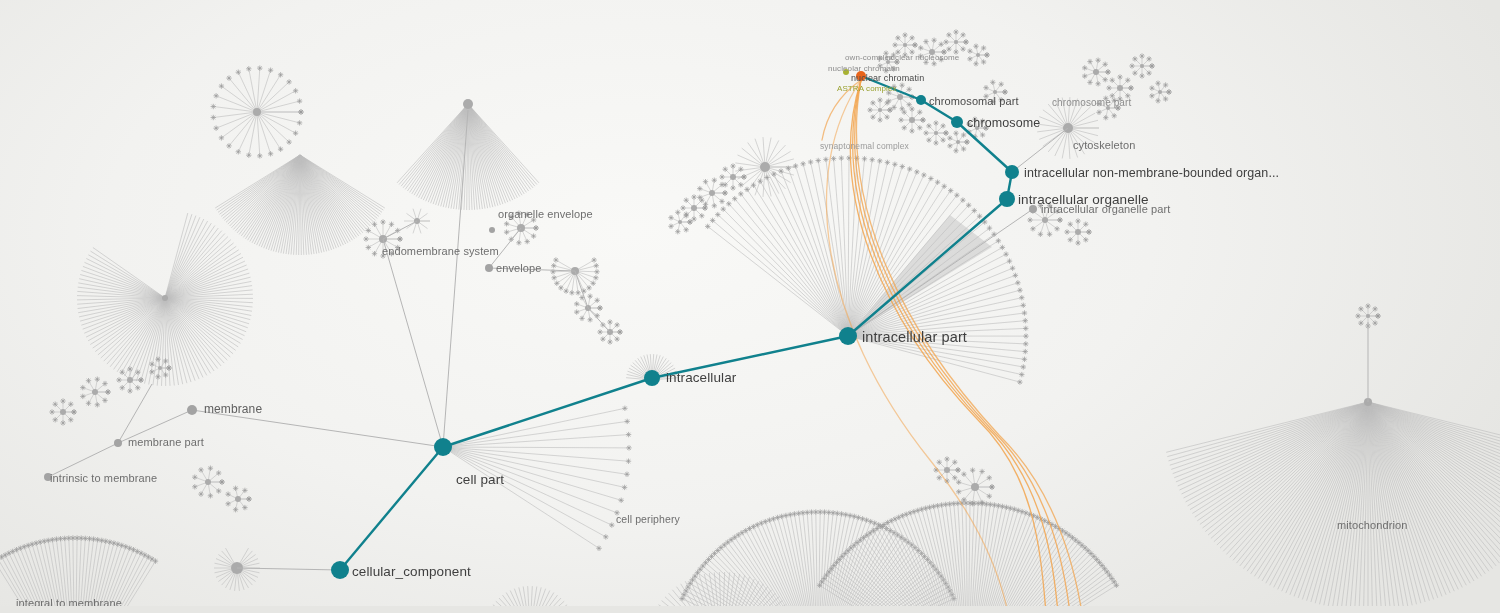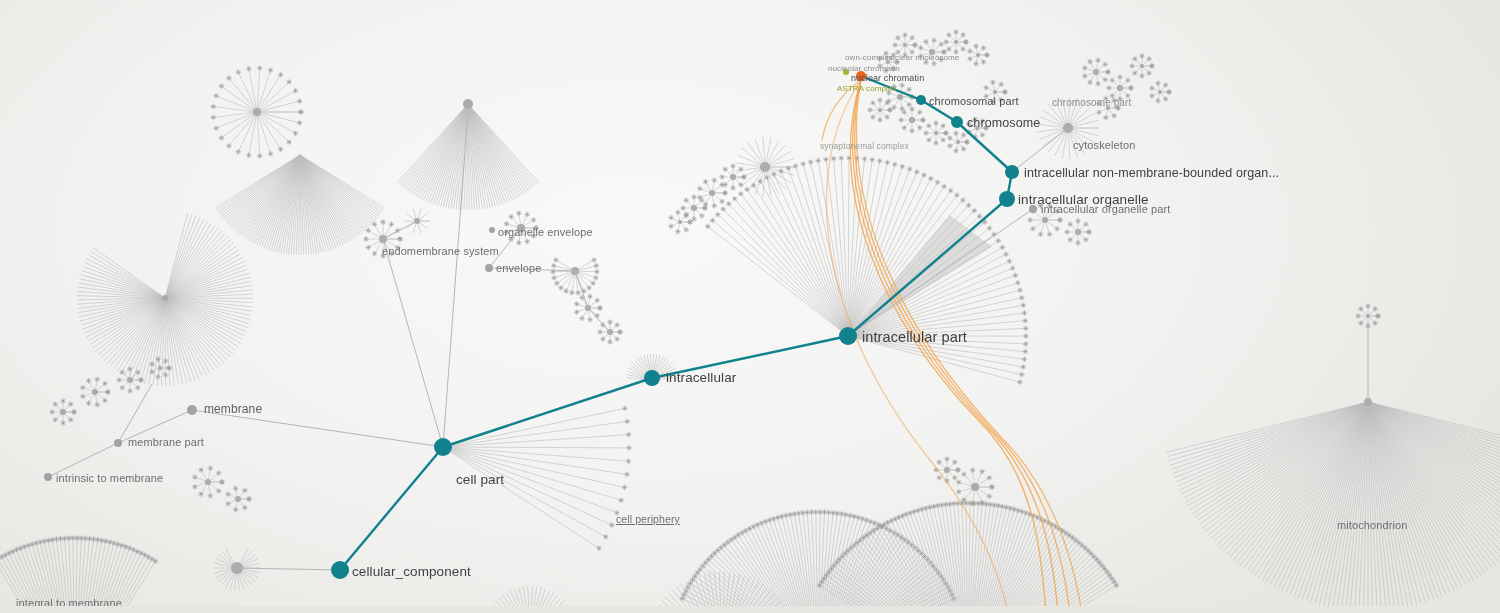--- a/index.html
+++ b/index.html
@@ -215,27 +215,27 @@
       <div class="label" style="left: 851px; top: 78px; font-size: 9px; color: rgb(74, 74, 74);">nuclear chromatin</div>
       <div class="label" style="left: 837px; top: 88px; font-size: 8px; color: rgb(153, 161, 47);">ASTRA complex</div>
       <div class="label" style="left: 812px; top: 146px; font-size: 8.5px; color: rgb(155, 155, 155); margin-left: 8px;">synaptonemal complex</div>
       <div class="label" style="left: 929px; top: 101px; font-size: 11px; color: rgb(74, 74, 74);">chromosomal part</div>
       <div class="label" style="left: 1016px; top: 102px; font-size: 10px; color: rgb(141, 141, 141); padding-left: 36px;">chromosome part</div>
       <div class="label" style="left: 967px; top: 123px; font-size: 12.5px; color: rgb(63, 63, 63);">chromosome</div>
       <div class="label" style="left: 1073px; top: 145px; font-size: 11px; color: rgb(110, 110, 110);">cytoskeleton</div>
       <div class="label" style="left: 1024px; top: 173px; font-size: 12.5px; color: rgb(63, 63, 63);">intracellular non-membrane-bounded organ...</div>
       <div class="label" style="left: 1018px; top: 199px; font-size: 13.5px; color: rgb(63, 63, 63);">intracellular organelle</div>
       <div class="label" style="left: 1041px; top: 209px; font-size: 11px; color: rgb(110, 110, 110);">intracellular organelle part</div>
-      <div class="label" style="left: 498px; top: 232px; font-size: 11px; color: rgb(110, 110, 110);">organelle envelope</div>
+      <div class="label" style="left: 498px; top: 214px; font-size: 11px; color: rgb(110, 110, 110);">organelle envelope</div>
       <div class="label" style="left: 382px; top: 251px; font-size: 11px; color: rgb(110, 110, 110);">endomembrane system</div>
       <div class="label" style="left: 496px; top: 268px; font-size: 11px; color: rgb(110, 110, 110);">envelope</div>
       <div class="label" style="left: 862px; top: 337px; font-size: 14.5px; color: rgb(63, 63, 63);">intracellular part</div>
       <div class="label" style="left: 666px; top: 377px; font-size: 13.5px; color: rgb(63, 63, 63);">intracellular</div>
       <div class="label" style="left: 204px; top: 409px; font-size: 12px; color: rgb(95, 95, 95);">membrane</div>
       <div class="label" style="left: 128px; top: 442px; font-size: 11px; color: rgb(110, 110, 110);">membrane part</div>
       <div class="label" style="left: 456px; top: 447px; font-size: 13.5px; color: rgb(63, 63, 63); margin-top: 32px;">cell part</div>
-      <div class="label" style="left: 56px; top: 478px; font-size: 11px; color: rgb(110, 110, 110);">intrinsic to membrane</div>
-      <div class="label" style="left: 616px; top: 519px; font-size: 10.5px; color: rgb(110, 110, 110); text-decoration: underline;">cell periphery</div>
+      <div class="label" style="left: 50px; top: 478px; font-size: 11px; color: rgb(110, 110, 110);">intrinsic to membrane</div>
+      <div class="label" style="left: 616px; top: 519px; font-size: 10.5px; color: rgb(110, 110, 110);">cell periphery</div>
       <div class="label" style="left: 352px; top: 571px; font-size: 13.5px; color: rgb(63, 63, 63);">cellular_component</div>
       <div class="label" style="left: 1337px; top: 525px; font-size: 11px; color: rgb(110, 110, 110);">mitochondrion</div>
       <div class="label" style="left: 16px; top: 603px; font-size: 11px; color: rgb(110, 110, 110);">integral to membrane</div>
     </div>
 </div>
 
 </body></html>

